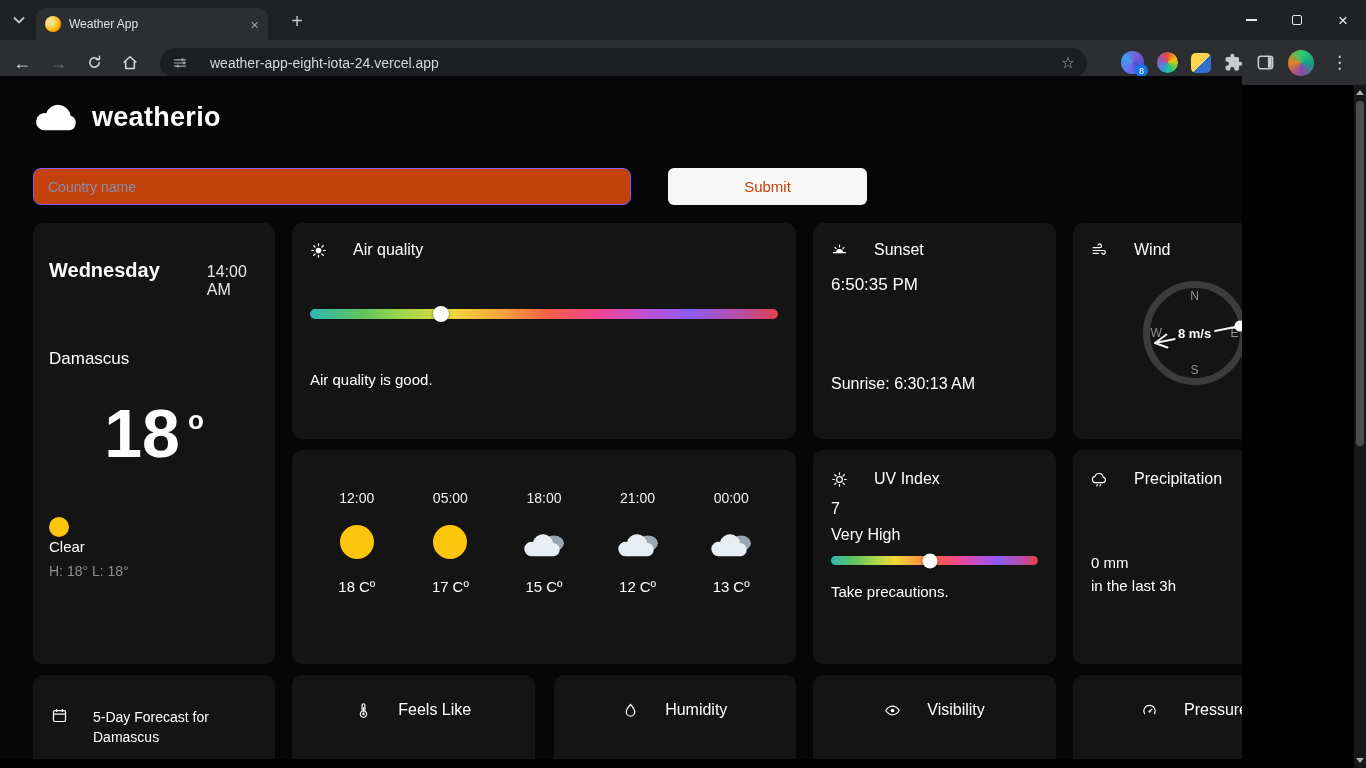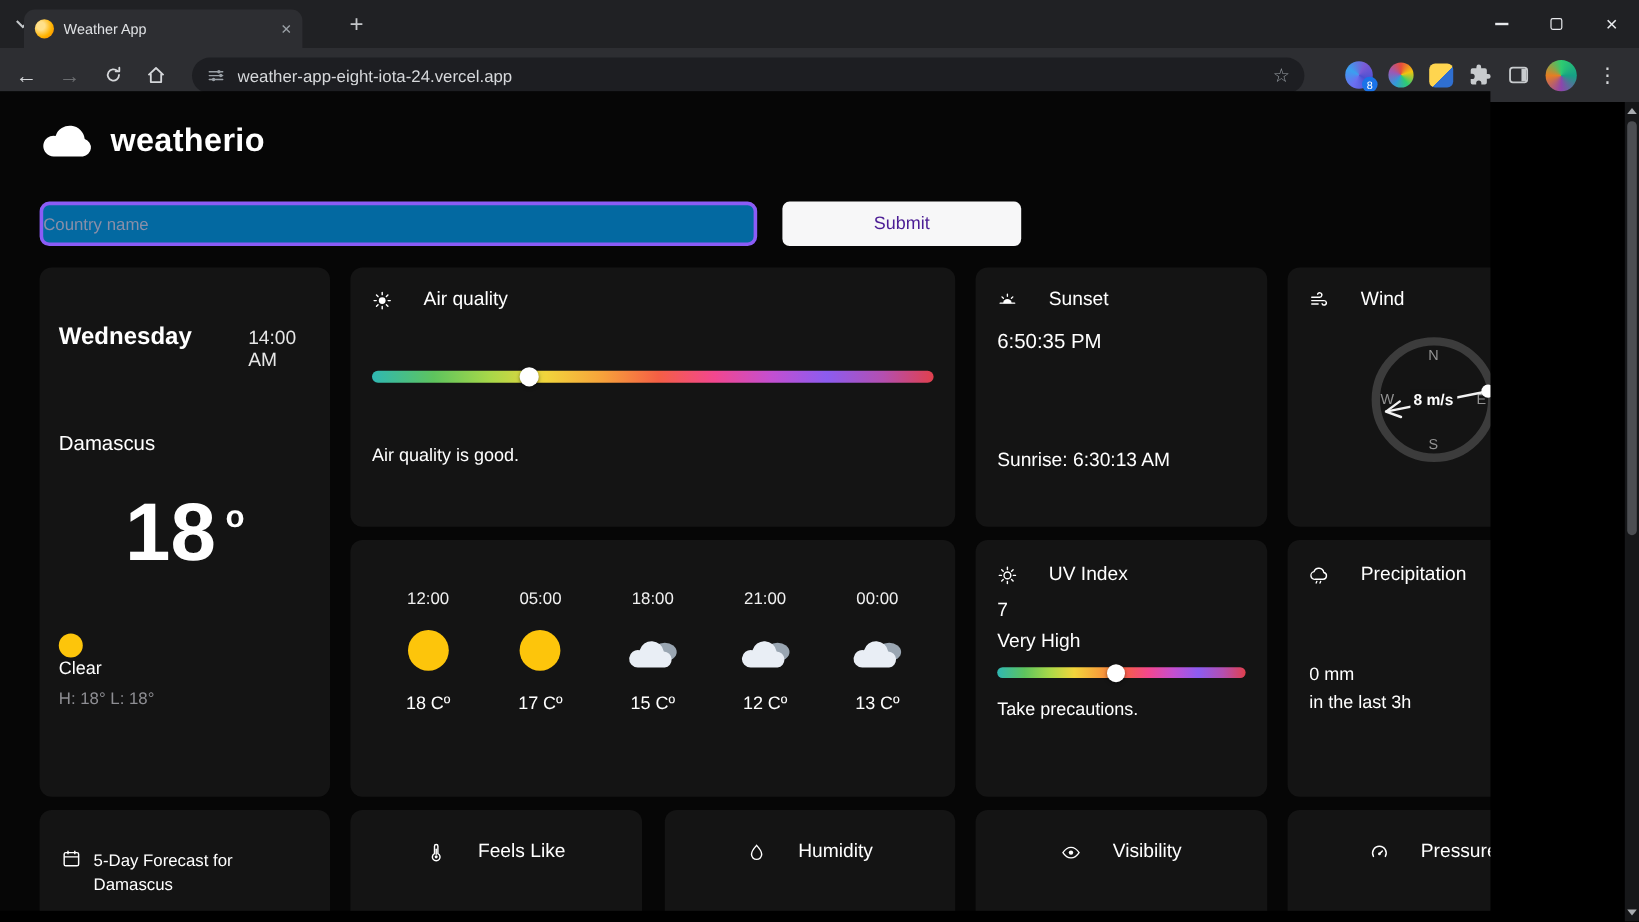--- a/index.html
+++ b/index.html
@@ -4,42 +4,42 @@
 <style>
   * { margin:0; padding:0; box-sizing:border-box; }
   html,body { width:1366px; height:768px; overflow:hidden; background:#000;
     font-family:"Liberation Sans","DejaVu Sans",sans-serif; }
   .screen { position:relative; width:1366px; height:768px; overflow:hidden; }
 
   
   .titlebar { position:absolute; top:0; left:0; right:0; height:40px; background:#202124; }
   .tab-search-btn { position:absolute; left:10px; top:12px; width:18px; height:16px;
     display:flex; align-items:center; justify-content:center; cursor:pointer; }
-  .tab { position:absolute; left:20px; top:8px; width:232px; height:32px; background:#2d2e32;
+  .tab { position:absolute; left:36px; top:8px; width:232px; height:32px; background:#2d2e32;
     border-radius:9px 9px 0 0; display:flex; align-items:center; padding:0 9px; gap:8px; cursor:pointer; }
   .favicon { width:16px; height:16px; border-radius:50%; flex:none;
     background:radial-gradient(circle at 32% 35%, #ffe08a 0 22%, #ffb300 60%, #f57c00 100%); }
   .tab-title { font-size:12px; color:#dfe1e4; flex:1; white-space:nowrap; overflow:hidden; }
   .tab-close { font-size:15px; color:#9aa0a6; line-height:1; cursor:pointer; }
   .new-tab-btn { position:absolute; left:284px; top:8px; width:26px; height:26px; color:#c3c6c9;
     font-size:20px; font-weight:300; display:flex; align-items:center; justify-content:center; cursor:pointer; }
   .win-controls { position:absolute; right:0; top:0; height:40px; display:flex; }
   .win-btn { width:46px; height:40px; display:flex; align-items:center; justify-content:center; cursor:pointer; }
   .ic-min { width:11px; height:2px; background:#e8eaed; }
   .ic-max { width:10px; height:10px; border:1.5px solid #e8eaed; border-radius:2px; }
   .ic-close { color:#e8eaed; font-size:17px; line-height:1; }
 
   .toolbar { position:absolute; top:40px; left:0; right:0; height:45px; background:#2d2e32;
     display:flex; align-items:center; padding:0 8px; }
   .nav-btn { width:28px; height:28px; margin-right:8px; display:flex; align-items:center;
     justify-content:center; border-radius:50%; cursor:pointer; flex:none; }
   .glyph { font-size:18px; color:#d5d7da; line-height:1; }
   .glyph.disabled { color:#6b6d70; }
   .omnibox { margin-left:8px; width:927px; height:30px; border-radius:15px; background:#1d1e22;
-    display:flex; align-items:center; padding:0 12px; gap:10px; cursor:text; flex:none; }
+    display:flex; align-items:center; padding:0 12px; gap:22px; cursor:text; flex:none; }
   .url-text { font-size:14px; color:#d6d8db; flex:1; white-space:nowrap; overflow:hidden; }
   .star { font-size:16px; color:#9aa0a6; cursor:pointer; }
   .tools { margin-left:auto; display:flex; align-items:center; gap:13px; padding-right:6px; }
   .ext1 { position:relative; width:23px; height:23px; border-radius:50%; cursor:pointer;
     background:conic-gradient(from 210deg,#6b6ff0,#3aa0f0,#7b5bd6,#4b4fd0,#6b6ff0); }
   .ext-badge { position:absolute; bottom:-3px; right:-4px; min-width:13px; height:13px; border-radius:7px;
     background:#1a73e8; color:#fff; font-size:9px; display:flex; align-items:center; justify-content:center; padding:0 2px; }
   .ext2 { width:21px; height:21px; border-radius:50%; cursor:pointer;
     background:conic-gradient(#e74c3c,#f1c40f,#2ecc71,#3498db,#9b59b6,#e74c3c); }
   .ext3 { width:20px; height:20px; border-radius:5px; cursor:pointer;
@@ -54,34 +54,34 @@
 
   .app-header { display:flex; align-items:center; justify-content:space-between; height:38px; width:1283px; }
   .logo { display:flex; align-items:center; gap:12px; }
   .logo-text { color:#fff; font-size:27px; font-weight:600; letter-spacing:.3px; }
   .theme-toggle { width:38px; height:38px; border-radius:9px; background:#0f1016; border:1px solid #2d2d38;
     display:flex; align-items:center; justify-content:center; cursor:pointer; }
   .moon { display:block; width:17px; height:17px; border-radius:50%;
     box-shadow:inset -5px 3px 0 0 #eef0f6; transform:rotate(8deg); }
 
   .search-row { margin-top:32px; display:flex; align-items:center; }
-  .country-input { width:598px; height:37px; background:#0369a1; border:3px solid #8b5cf6; border-radius:8px;
-    color:#e8e8f0; font-size:14px; padding:0 0; outline:none; font-family:inherit; }
+  .country-input { width:598px; height:37px; background:#c2410c; border:1px solid #8b5cf6; border-radius:8px;
+    color:#e8e8f0; font-size:14px; padding:0 14px; outline:none; font-family:inherit; }
   .country-input::placeholder { color:#8a8fa8; }
-  .submit { margin-left:21px; width:199px; height:37px; background:#f7f7f8; color:#4c1d95; font-size:15px;
+  .submit { margin-left:37px; width:199px; height:37px; background:#f7f7f8; color:#c2410c; font-size:15px;
     border:none; border-radius:6px; cursor:pointer; font-family:inherit; }
 
   .grid { margin-top:18px; display:grid; grid-template-columns:242px 504px 243px 243px;
     grid-template-rows:216px 214px 170px; column-gap:17px; row-gap:11px; }
   .card { background:#141414; border-radius:10px; padding:18px; color:#fff; position:relative; }
   .card-title { display:flex; align-items:center; gap:26px; font-size:16px; color:#fff; }
   .ticon { width:17px; height:17px; color:#fff; flex:none; }
 
   
-  .card-current { grid-column:1; grid-row:1/3; padding:27px 16px; }
+  .card-current { grid-column:1; grid-row:1/3; padding:16px 16px; }
   .day-row { margin-top:20px; display:flex; align-items:baseline; gap:26px; }
   .day-name { font-size:20px; font-weight:700; }
   .day-time { font-size:16px; color:#e6e6e6;margin-left:21px; }
   .city { margin-top:50px; font-size:17px; }
   .big-temp { margin-top:30px; text-align:center; font-size:68px; font-weight:700; line-height:1; }
   .big-temp sup { font-size:26px; font-weight:700; margin-left:8px; vertical-align:28px; }
   .cond { margin-top:50px; }
   .sun-dot { width:20px; height:20px; border-radius:50%; background:#fdc50b; }
   .cond-label { margin-top:1px; font-size:15px; }
   .hl { margin-top:8px; font-size:14px; color:#8e8e93; }
@@ -127,21 +127,21 @@
   .uv-advice { margin-top:18px; font-size:15px; }
 
   
   .card-precip { padding-top:20px; }
   .precip-amount { margin-top:66px; font-size:15px; }
   .precip-period { margin-top:6px; font-size:15px; }
 
   
   .card-forecast { padding-top:32px; }
   .forecast-head { display:flex; gap:10px; align-items:flex-start; }
-  .forecast-title { font-size:14px; line-height:20px; }
+  .forecast-title { font-size:14px; line-height:20px;margin-left:15px; }
   .row3-pair { grid-column:2; grid-row:3; display:flex; gap:19px; }
   .row3-pair .card { flex:1; }
   .bottom-card .card-title { margin-top:8px;justify-content:center; }
 
   
   .pg-scrollbar { position:absolute; top:85px; right:0; width:12px; height:683px; background:#161719; }
   .scroll-arrow-up { width:0; height:0; border-left:4px solid transparent; border-right:4px solid transparent;
     border-bottom:5px solid #a9acb0; margin:5px auto 0; }
   .scroll-arrow-down { position:absolute; bottom:5px; left:2px; width:0; height:0;
     border-left:4px solid transparent; border-right:4px solid transparent; border-top:5px solid #a9acb0; }

